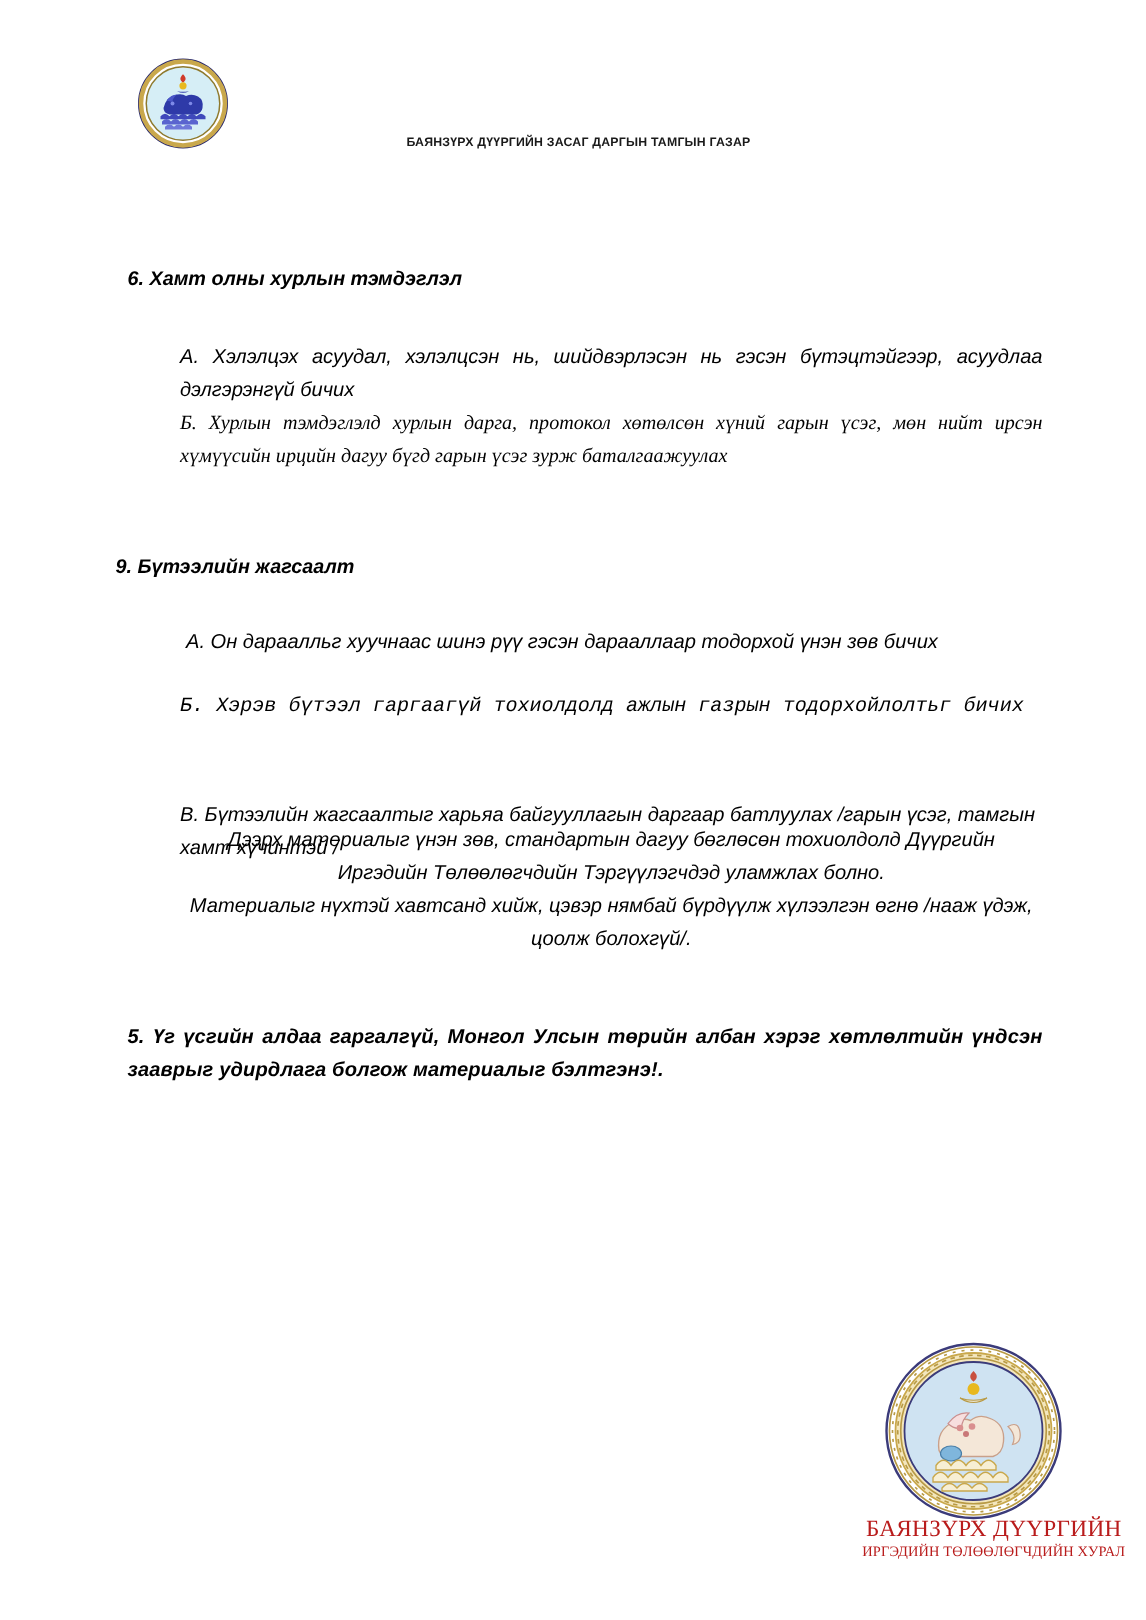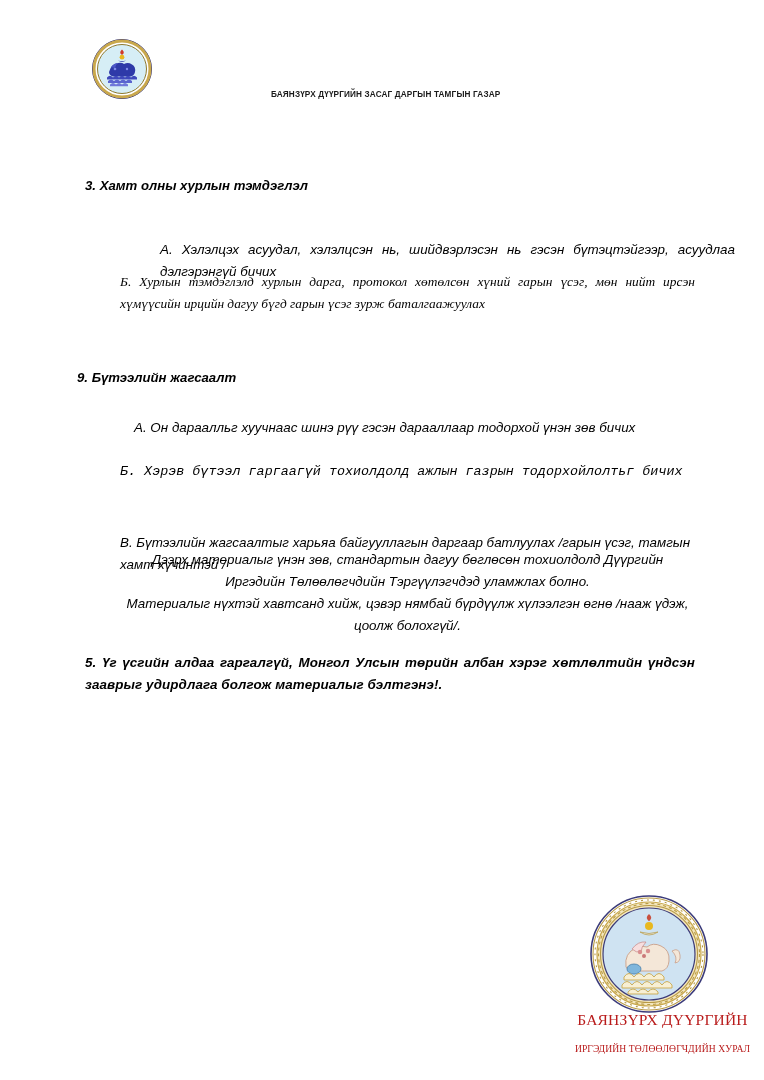--- a/index.html
+++ b/index.html
@@ -104,21 +104,21 @@
   }
   .stamp-l1 {
     display: block;
     font-size: 15.5px;
     letter-spacing: 0.2px;
   }
   .stamp-l2 {
     display: block;
     font-size: 9.6px;
     letter-spacing: 0.1px;
-    margin-top: 16px;
+    margin-top: 2px;
   }
 </style>
 </head>
 <body>
 
 <div class="page">
 
   <div class="header">
 
     <div class="header-emblem">
@@ -140,39 +140,39 @@
         <path d="M17 43 q3 -3.2 6 0 q3 -3.2 6 0 q3 -3.2 6 0 q3 -3.2 6 0 l0 2 l-24 0 z" fill="#5a64cf"></path>
         <path d="M19 46.5 q3 -3 6 0 q3 -3 6 0 q3 -3 6 0 l0 1.8 l-18 0 z" fill="#6f78da"></path>
       </svg>
     </div>
 
     <div class="header-title">БАЯНЗҮРХ ДҮҮРГИЙН ЗАСАГ ДАРГЫН ТАМГЫН ГАЗАР</div>
   </div>
 
   <div class="content">
 
-    <div class="sec-heading" style="left:85px; top:178px;">3. Хамт олны хурлын тэмдэглэл</div>
-
-    <div class="para" style="left:120px; top:239px; width:575px;margin-left:40px;">А.   Хэлэлцэх   асуудал,   хэлэлцсэн   нь,   шийдвэрлэсэн   нь   гэсэн бүтэцтэйгээр, асуудлаа дэлгэрэнгүй бичих</div>
+    <div class="sec-heading" style="left:85px; top:178px;">6. Хамт олны хурлын тэмдэглэл</div>
+
+    <div class="para" style="left:120px; top:227px; width:575px;">А.   Хэлэлцэх   асуудал,   хэлэлцсэн   нь,   шийдвэрлэсэн   нь   гэсэн бүтэцтэйгээр, асуудлаа дэлгэрэнгүй бичих</div>
 
     <div class="para" style="left:120px; top:271px; width:575px;font-family:Liberation Serif, serif;">Б. Хурлын тэмдэглэлд хурлын дарга, протокол хөтөлсөн хүний гарын үсэг, мөн нийт ирсэн хүмүүсийн ирцийн дагуу бүгд гарын үсэг зурж баталгаажуулах</div>
 
     <div class="sec-heading" style="left:77px; top:370px;">9.  Бүтээлийн жагсаалт</div>
 
-    <div class="para" style="left:134px; top:417px; width:575px;">А. Он дараалльг хуучнаас шинэ рүү гэсэн дарааллаар тодорхой үнэн зөв бичих</div>
+    <div class="para" style="left:124px; top:417px; width:575px;">А. Он дараалльг хуучнаас шинэ рүү гэсэн дарааллаар тодорхой үнэн зөв бичих</div>
 
     <div class="para" style="left:120px; top:461px; width:575px;font-family:Liberation Mono, monospace;">Б.    Хэрэв    бүтээл    гаргаагүй    тохиолдолд    ажлын    газрын тодорхойлолтьг бичих</div>
 
     <div class="para" style="left:120px; top:532px; width:575px; text-align:left;">В.  Бүтээлийн жагсаалтыг харьяа байгууллагын даргаар батлуулах /гарын үсэг, тамгын хамт хүчинтэй /</div>
 
     <div class="para" style="left:120px; top:549px; width:575px; text-align:center;">Дээрх материалыг үнэн зөв, стандартын дагуу бөглөсөн тохиолдолд Дүүргийн Иргэдийн Төлөөлөгчдийн Тэргүүлэгчдэд уламжлах болно.</div>
 
     <div class="para" style="left:120px; top:593px; width:575px; text-align:center;">Материалыг нүхтэй хавтсанд хийж, цэвэр нямбай бүрдүүлж хүлээлгэн өгнө /нааж үдэж, цоолж болохгүй/.</div>
 
-    <div class="para bold" style="left:85px; top:652px; width:610px;">5. Үг үсгийн алдаа гаргалгүй, Монгол Улсын төрийн албан хэрэг хөтлөлтийн үндсэн зааврыг удирдлага болгож материалыг бэлтгэнэ!.</div>
+    <div class="para bold" style="left:85px; top:680px; width:610px;">5. Үг үсгийн алдаа гаргалгүй, Монгол Улсын төрийн албан хэрэг хөтлөлтийн үндсэн зааврыг удирдлага болгож материалыг бэлтгэнэ!.</div>
 
   </div>
 
   <div class="footer-seal">
     <svg viewBox="0 0 122 122" width="122" height="122" aria-hidden="true">
       <circle cx="61" cy="61" r="58" fill="#ffffff" stroke="#3b3b7a" stroke-width="1.6"></circle>
       <circle cx="61" cy="61" r="52" fill="#f3e6bd" stroke="#c9a84c" stroke-width="1.2"></circle>
 
       <g stroke="#b89a45" stroke-width="1.1" fill="none">
         <circle cx="61" cy="61" r="56"></circle>

